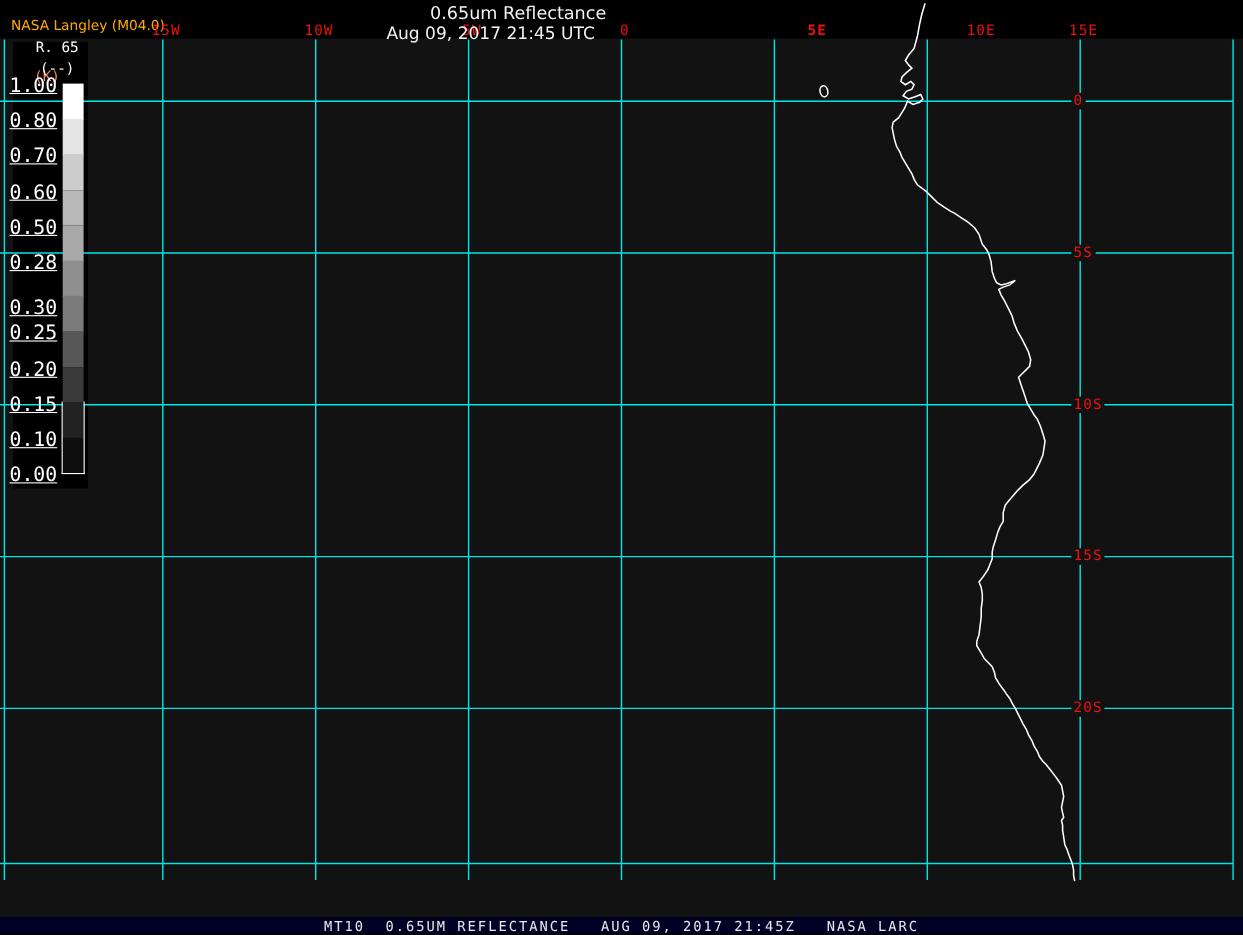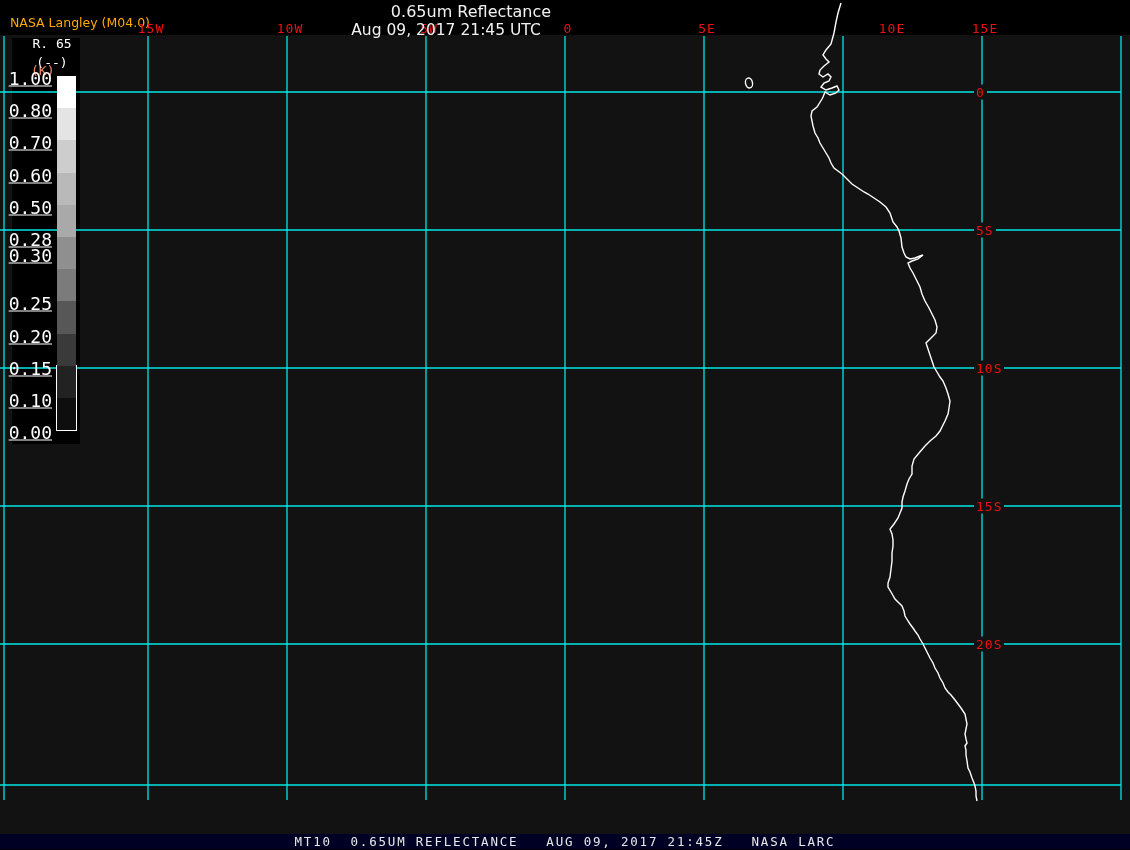--- a/index.html
+++ b/index.html
@@ -110,35 +110,35 @@
       <div class="cb-seg" style="top: 365.8px; height: 32.8px; background: rgb(34, 34, 34);"></div>
       <div class="cb-seg" style="top: 398px; height: 32.8px; background: rgb(14, 14, 14);"></div>
     </div>
   <div id="cb-ticks">
       <div class="cb-tick" style="top: 78px;">1.00</div>
       <div class="cb-tick" style="top: 110.2px;">0.80</div>
       <div class="cb-tick" style="top: 142.4px;">0.70</div>
       <div class="cb-tick" style="top: 174.6px;">0.60</div>
       <div class="cb-tick" style="top: 206.8px;">0.50</div>
       <div class="cb-tick" style="top: 239px;">0.28</div>
-      <div class="cb-tick" style="top: 255px;">0.30</div>
+      <div class="cb-tick" style="top: 280px;">0.30</div>
       <div class="cb-tick" style="top: 303.4px;">0.25</div>
       <div class="cb-tick" style="top: 335.6px;">0.20</div>
       <div class="cb-tick" style="top: 367.8px;">0.15</div>
       <div class="cb-tick" style="top: 400px;">0.10</div>
       <div class="cb-tick" style="top: 432.2px;">0.00</div>
     </div>
   <div id="cb-outline"></div>
 
   <div id="geo-labels">
       <div class="lon-label" style="left: 151px;">15W</div>
       <div class="lon-label" style="left: 290px;">10W</div>
       <div class="lon-label" style="left: 429px;">5W</div>
       <div class="lon-label" style="left: 568px;">0</div>
-      <div class="lon-label" style="left: 707px;">5E</div>
+      <div class="lon-label" style="left: 743px; font-weight: bold;">5E</div>
       <div class="lon-label" style="left: 892px;">10E</div>
       <div class="lon-label" style="left: 985px;">15E</div>
       <div class="lat-label" style="top: 92px;">0</div>
       <div class="lat-label" style="top: 230px;">5S</div>
       <div class="lat-label" style="top: 368px;">10S</div>
       <div class="lat-label" style="top: 506px;">15S</div>
       <div class="lat-label" style="top: 644px;">20S</div>
     </div>
 
   <div id="status-bar">MT10  0.65UM REFLECTANCE   AUG 09, 2017 21:45Z   NASA LARC</div>

